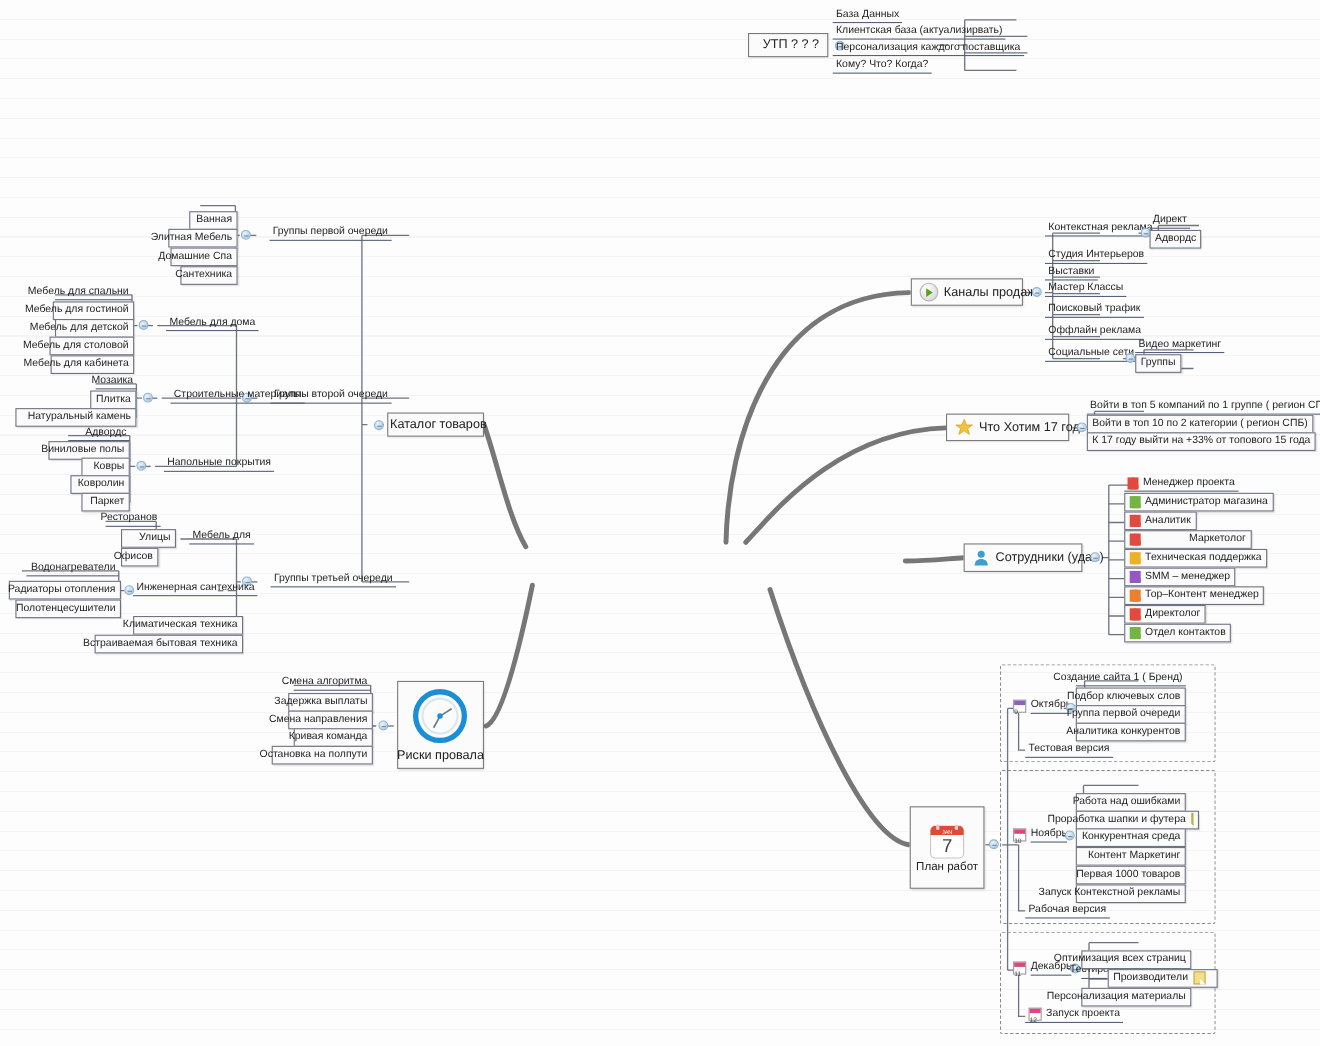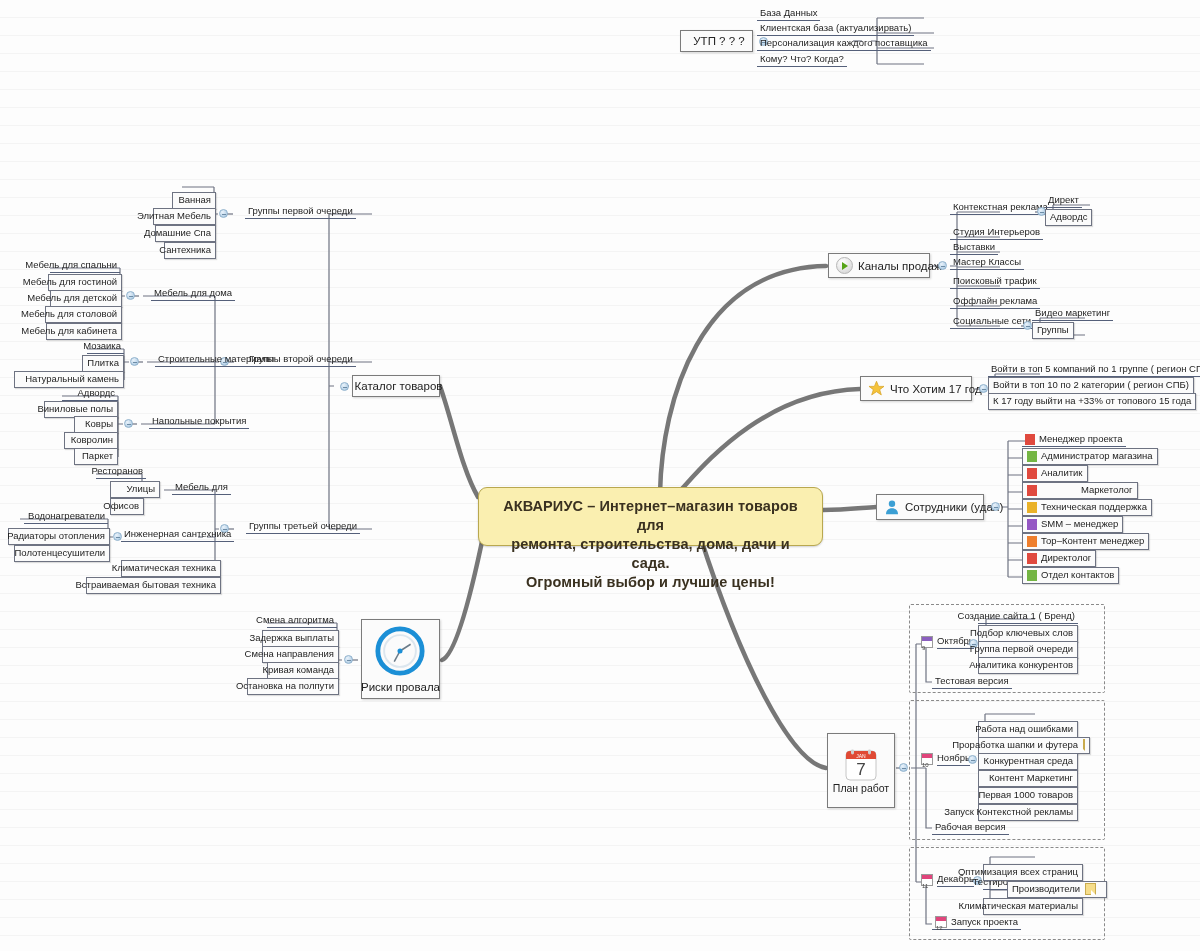--- a/index.html
+++ b/index.html
@@ -218,25 +218,20 @@
       <path d="M985,714 L1035,714 M985,730 L1035,730 M985,746 L1035,746 M985,762 L1035,762 M985,779 L1035,779 M985,796 L1035,796 M985,813 L1035,813"></path>
       <path d="M926,768 L926,828 L932,828"></path>
 
       <path d="M971,881 L976,881"></path>
       <path d="M985,881 L990,881 M990,857 L990,907"></path>
       <path d="M990,857 L1035,857 M990,873 L1035,873 M990,890 L1035,890 M990,907 L1035,907"></path>
       <path d="M926,882 L926,924 L932,924"></path>
     </g>
   </svg>
 
-  <div class="central" style="left:478px; top:487px; width:345px; height:59px;">
-    <div>АКВАРИУС – Интернет–магазин товаров для</div>
-    <div>ремонта, строительства, дома, дачи и сада.</div>
-    <div>Огромный выбор и лучшие цены!</div>
-  </div>
 
   <div class="boxnode" style="left:680px; top:30px; width:73px; height:22px; justify-content:center;">
     <span class="lbl">УТП ? ? ?</span>
   </div>
   <div class="toggle" style="left:759px; top:37px;"></div>
   <div class="leaf" style="left:757px; top:7px;">
       <span class="txt">База Данных</span>
     </div>
   <div class="leaf" style="left:757px; top:22px;">
       <span class="txt">Клиентская база (актуализирвать)</span>
@@ -617,20 +612,20 @@
       <span class="txt">Тестирование и Ошибки</span>
     </div>
   <div class="leaf boxed r" style="left:983px; top:864px; width:100px; justify-content:flex-end;">
       <span class="txt">Оптимизация всех страниц</span>
     </div>
   <div class="leaf boxed" style="left:983px; top:881px; width:100px;margin-left:24px;">
       <span class="txt">Производители</span>
       <span class="ic-note"></span>
     </div>
   <div class="leaf boxed r" style="left:983px; top:898px; width:100px; justify-content:flex-end;">
-      <span class="txt">Климатическая материалы</span>
+      <span class="txt">Персонализация материалы</span>
     </div>
   <div class="leaf" style="left:932px; top:916px;">
     <span class="ic-mcal"><span class="top" style="background:#e0457c; display:block;"></span><span class="num">12</span></span>
     <span class="txt" style="margin-left:4px;">Запуск проекта</span>
   </div>
 
 </div>
 
 </body></html>

